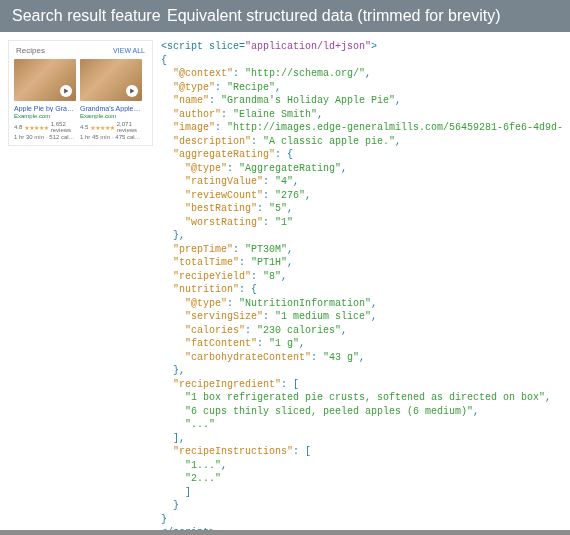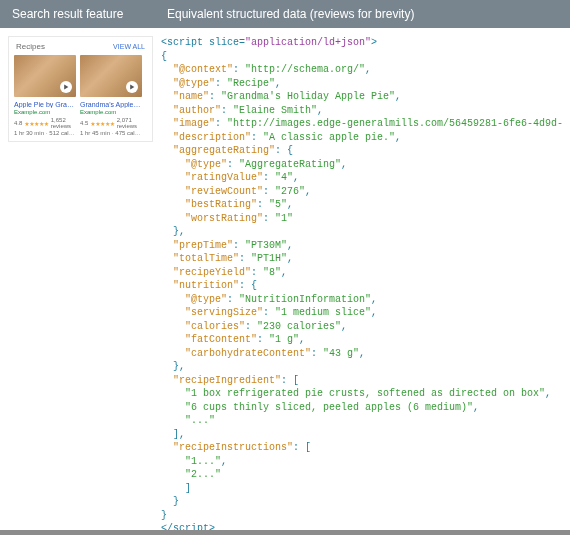--- a/index.html
+++ b/index.html
@@ -7,21 +7,21 @@
     font-family: Arial, Helvetica, sans-serif;
     background: #ffffff;
     width: 570px;
     height: 535px;
     overflow: hidden;
   }
   .header-row {
     display: flex;
     background: #78858f;
     color: #ffffff;
-    font-size: 12px;
+    font-size: 16px;
     padding: 7px 12px;
   }
   .header-left {
     width: 155px;
     flex-shrink: 0;
   }
   .header-right {
     flex: 1;
   }
   .content-row {
@@ -138,21 +138,21 @@
     width: 570px;
     height: 5px;
     background: #8c8c8c;
   }
 </style>
 </head>
 <body>
 
 <div class="header-row">
   <div class="header-left">Search result feature</div>
-  <div class="header-right">Equivalent structured data (reviews for brevity)</div>
+  <div class="header-right">Equivalent structured data (trimmed for brevity)</div>
 </div>
 
 <div class="content-row">
   <div class="feature-col">
     <div class="card">
       <div class="card-head">
         <span class="card-title">Recipes</span>
         <span class="card-more">VIEW ALL</span>
       </div>
       <div class="recipe-cards">

